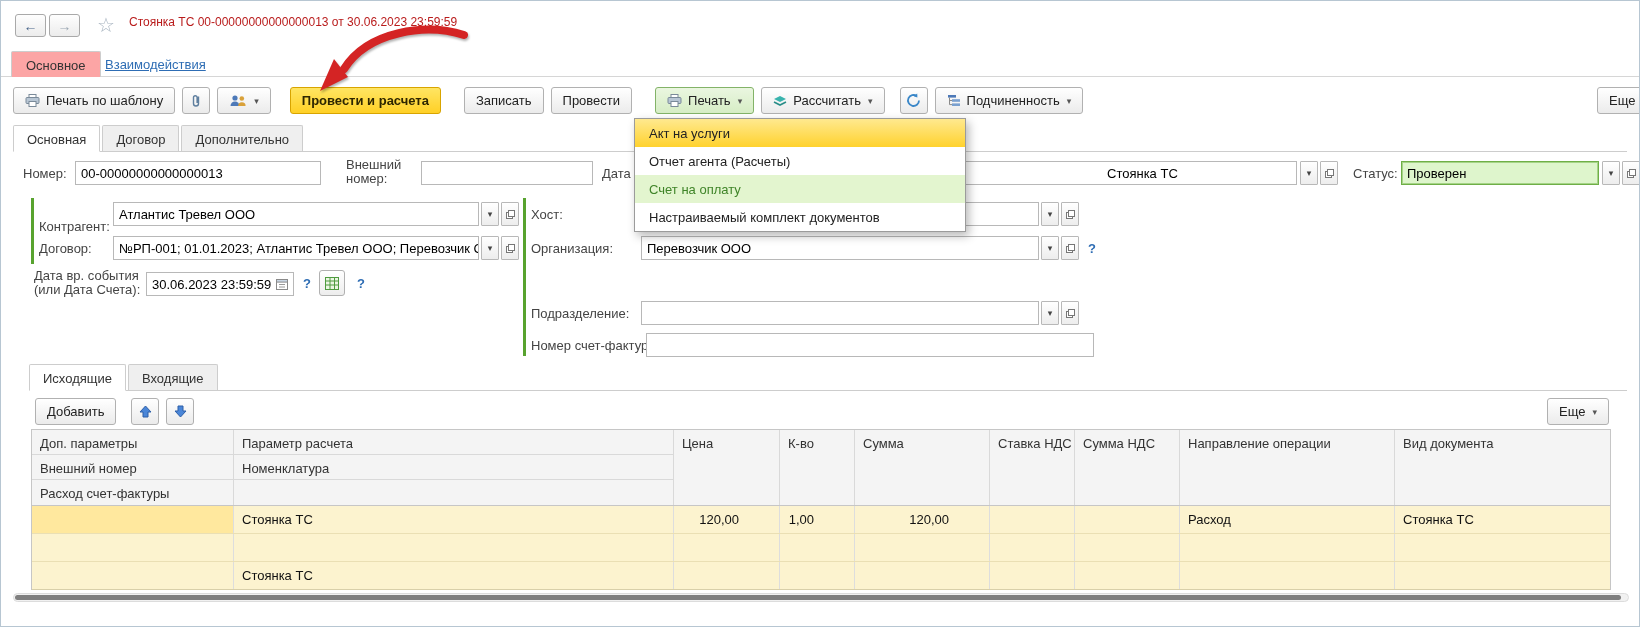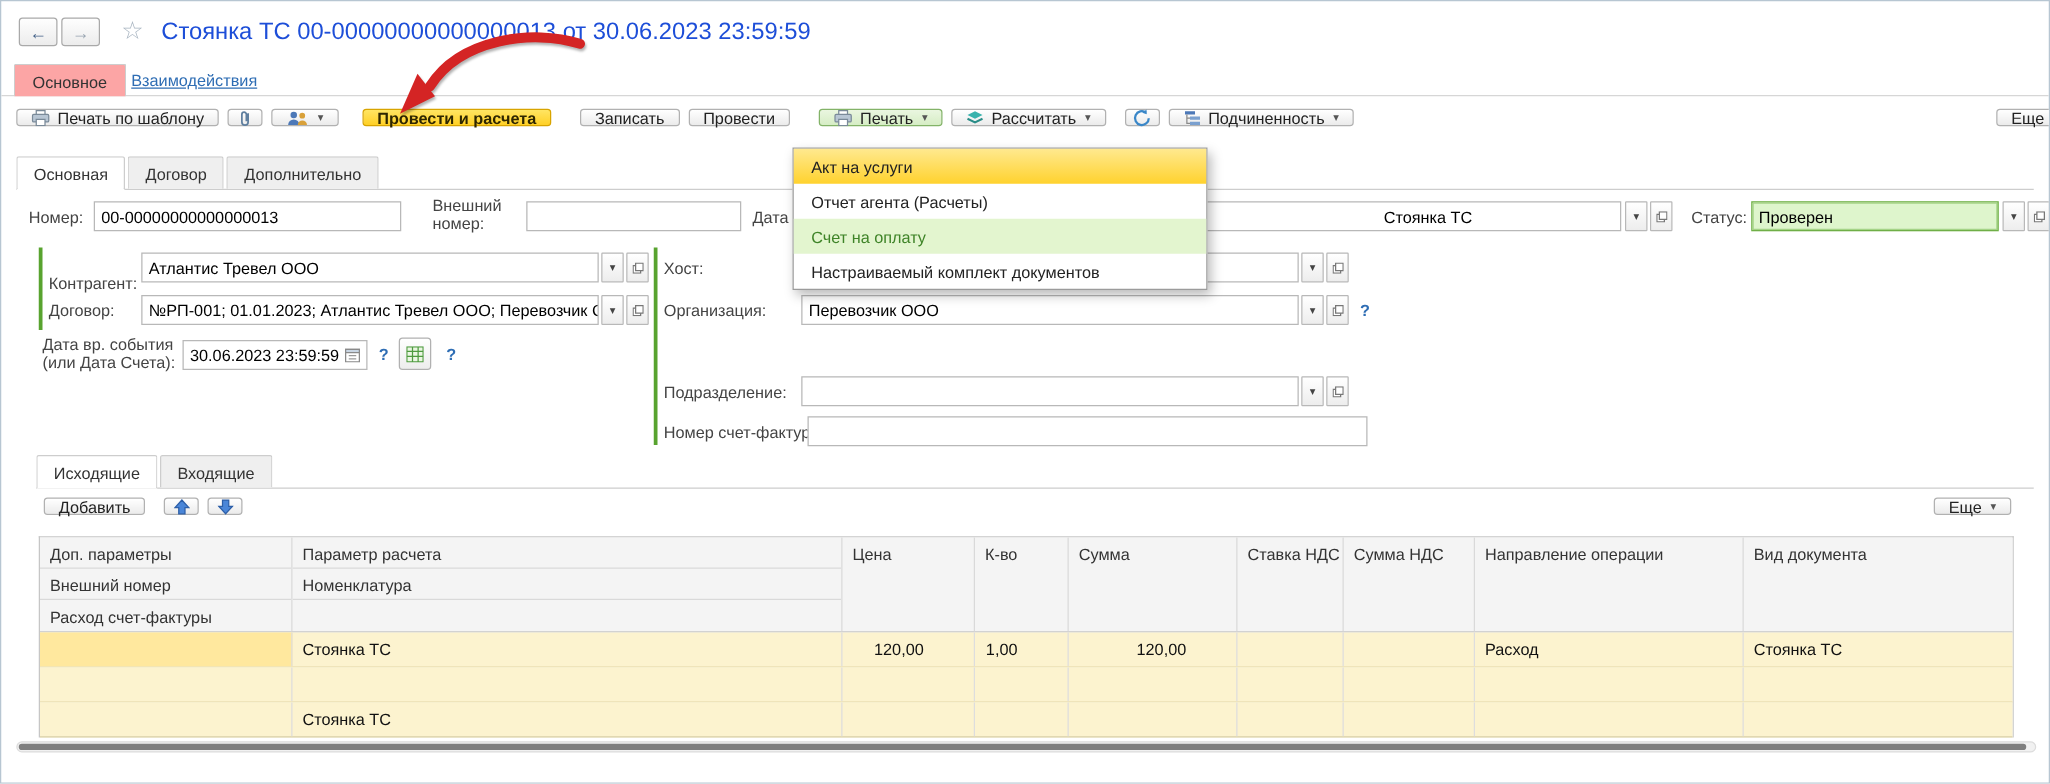--- a/index.html
+++ b/index.html
@@ -6,30 +6,30 @@
   html,body{background:#e9edf0}
   body{font-family:"Liberation Sans",sans-serif;font-size:13px;color:#222}
   .page{position:relative;width:1640px;height:627px;background:#fff;overflow:hidden;border:1px solid #b7c6d2}
 
   
   .navbtn{position:absolute;width:31px;height:23px;border:1px solid #a9a9a9;border-radius:3px;
     background:linear-gradient(#fefefe,#ececec);display:flex;align-items:center;justify-content:center;
     font-size:14px;cursor:pointer;color:#47648a}
   .navbtn.dis{color:#9aa6b2}
   .star{position:absolute;font-size:20px;color:#aab6c2;cursor:pointer;line-height:1}
-  .title{position:absolute;font-size:19px;color:#1d4ed8;white-space:nowrap}
+  .title{position:absolute;font-size:12px;color:#b91c1c;white-space:nowrap}
 
   .navtabs{position:absolute;left:0;top:48px;width:100%;height:28px;border-bottom:1px solid #d6d6d6}
   .navtab{position:absolute;left:10px;top:2px;height:26px;padding:6px 14px 12px;background:#fca5a5;
     border:1px solid #cdcdcd;border-bottom:none;border-radius:2px 2px 0 0;color:#333;cursor:pointer}
   .navlink{position:absolute;left:104px;top:8px;color:#2e6db4;text-decoration:underline;cursor:pointer}
 
   
   .toolbar{position:absolute;left:12px;top:86px;display:flex;align-items:center;gap:7px;white-space:nowrap}
-  .btn{display:inline-flex;align-items:center;gap:6px;height:14px;padding:0 11px;border:1px solid #b1b1b1;
+  .btn{display:inline-flex;align-items:center;gap:6px;height:27px;padding:0 11px;border:1px solid #b1b1b1;
     border-radius:3px;background:linear-gradient(#ffffff,#ebebeb);font:13px "Liberation Sans",sans-serif;
     color:#222;cursor:pointer;white-space:nowrap}
   .btn .car{font-size:9px;color:#555;margin-left:1px}
   .btn.icon-only{width:28px;padding:0;justify-content:center}
   .btn.accent{background:linear-gradient(#ffe563,#ffd026);border-color:#d8a400;font-weight:700;color:#2e2600}
   .btn.active-green{background:linear-gradient(#eaf6e0,#d6edc5);border-color:#83b368}
   .ml8{margin-left:8px}.ml12{margin-left:12px}.ml16{margin-left:16px}
   .btn-more-top{position:absolute;left:1596px;top:86px}
 
   

